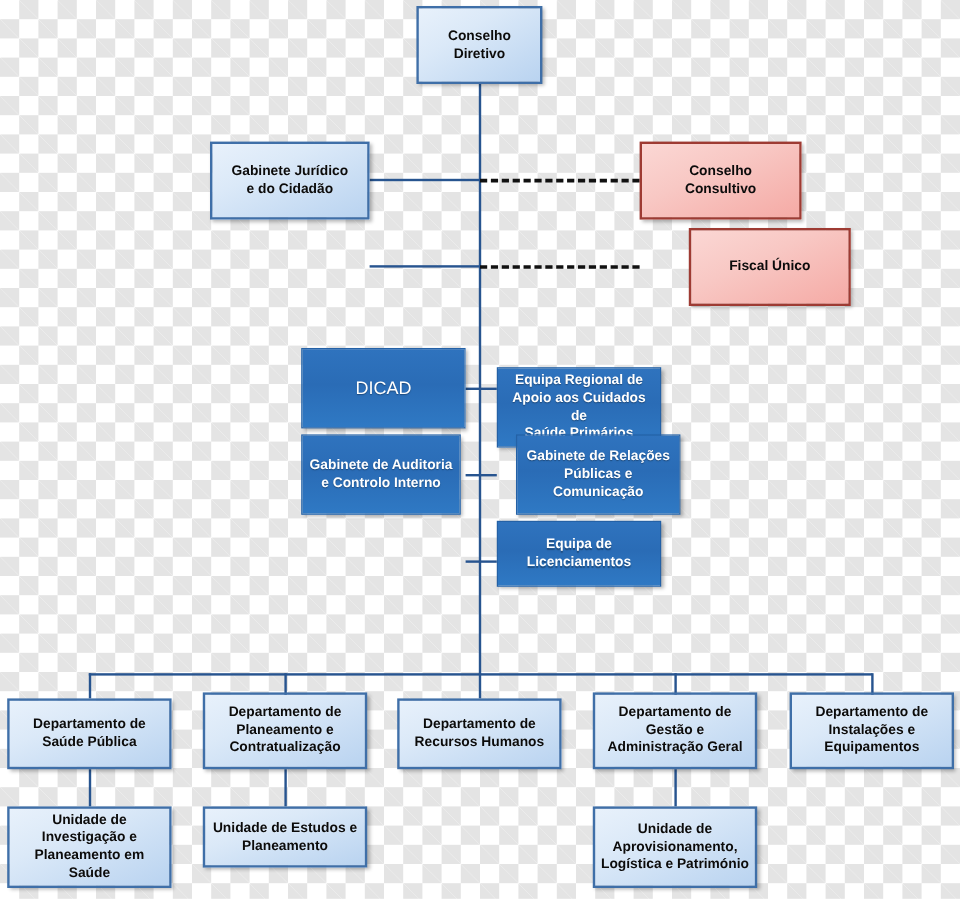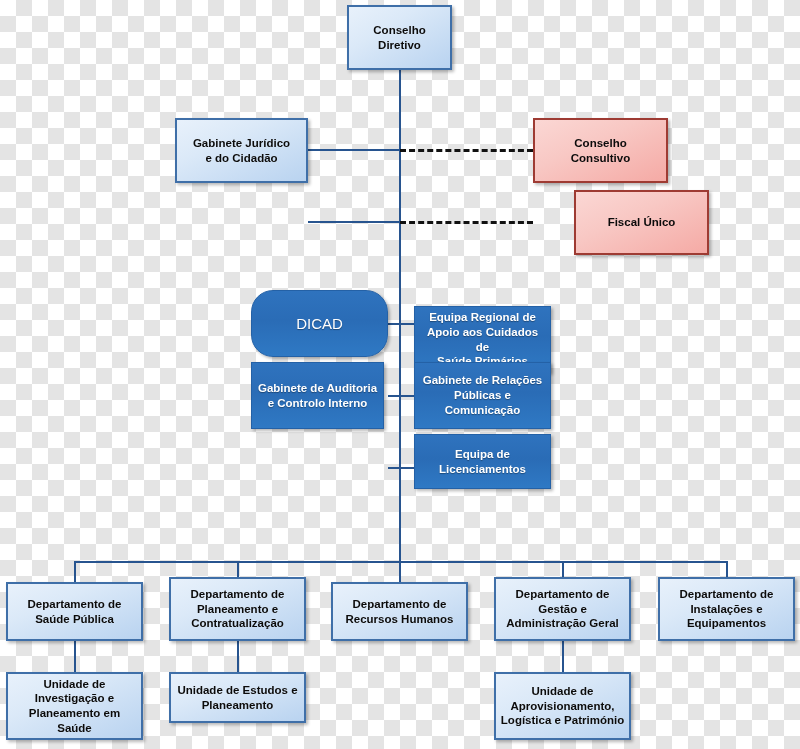--- a/index.html
+++ b/index.html
@@ -67,21 +67,21 @@
 
   
   .n-blue {
     background: linear-gradient(to bottom, #2f73be 0%, #2a6cb6 45%, #2f79c4 100%);
     border: 1px solid #2461a6;
     color: #ffffff;
     font-weight: bold;
     font-size: 11.5px;
     text-shadow: 0 1px 1px rgba(0,0,0,0.35);
   }
-  .n-blue.plain { font-weight: normal; font-size: 15px; border-radius: 22px; }
+  .n-blue.plain { font-weight: normal; font-size: 15px; }
 
   
   .n-pink {
     background: linear-gradient(to bottom right, #fbd7d4 0%, #f8c8c4 40%, #f5aaa5 100%);
     border: 2px solid #9e3b33;
     color: #0b0b0b;
     font-weight: bold;
     font-size: 11.5px;
   }
 </style>
@@ -143,21 +143,21 @@
   <div class="node n-blue" style="left:251px; top:362px; width:133px; height:67px;">
     <span class="label">Gabinete de Auditoria
 e Controlo Interno</span>
   </div>
 
   <div class="node n-blue" style="left:414px; top:306px; width:137px; height:67px;">
     <span class="label">Equipa Regional de
 Apoio aos Cuidados de
 Saúde Primários</span>
   </div>
-  <div class="node n-blue" style="left:414px; top:362px; width:137px; height:67px;">
+  <div class="node n-blue" style="left:430px; top:362px; width:137px; height:67px;">
     <span class="label">Gabinete  de Relações
 Públicas e Comunicação</span>
   </div>
   <div class="node n-blue" style="left:414px; top:434px; width:137px; height:55px;justify-content:center;">
     <span class="label">Equipa de
 Licenciamentos</span>
   </div>
 
   <div class="node n-light" style="left:6px; top:582px; width:137px; height:59px;">
     <span class="label">Departamento de

